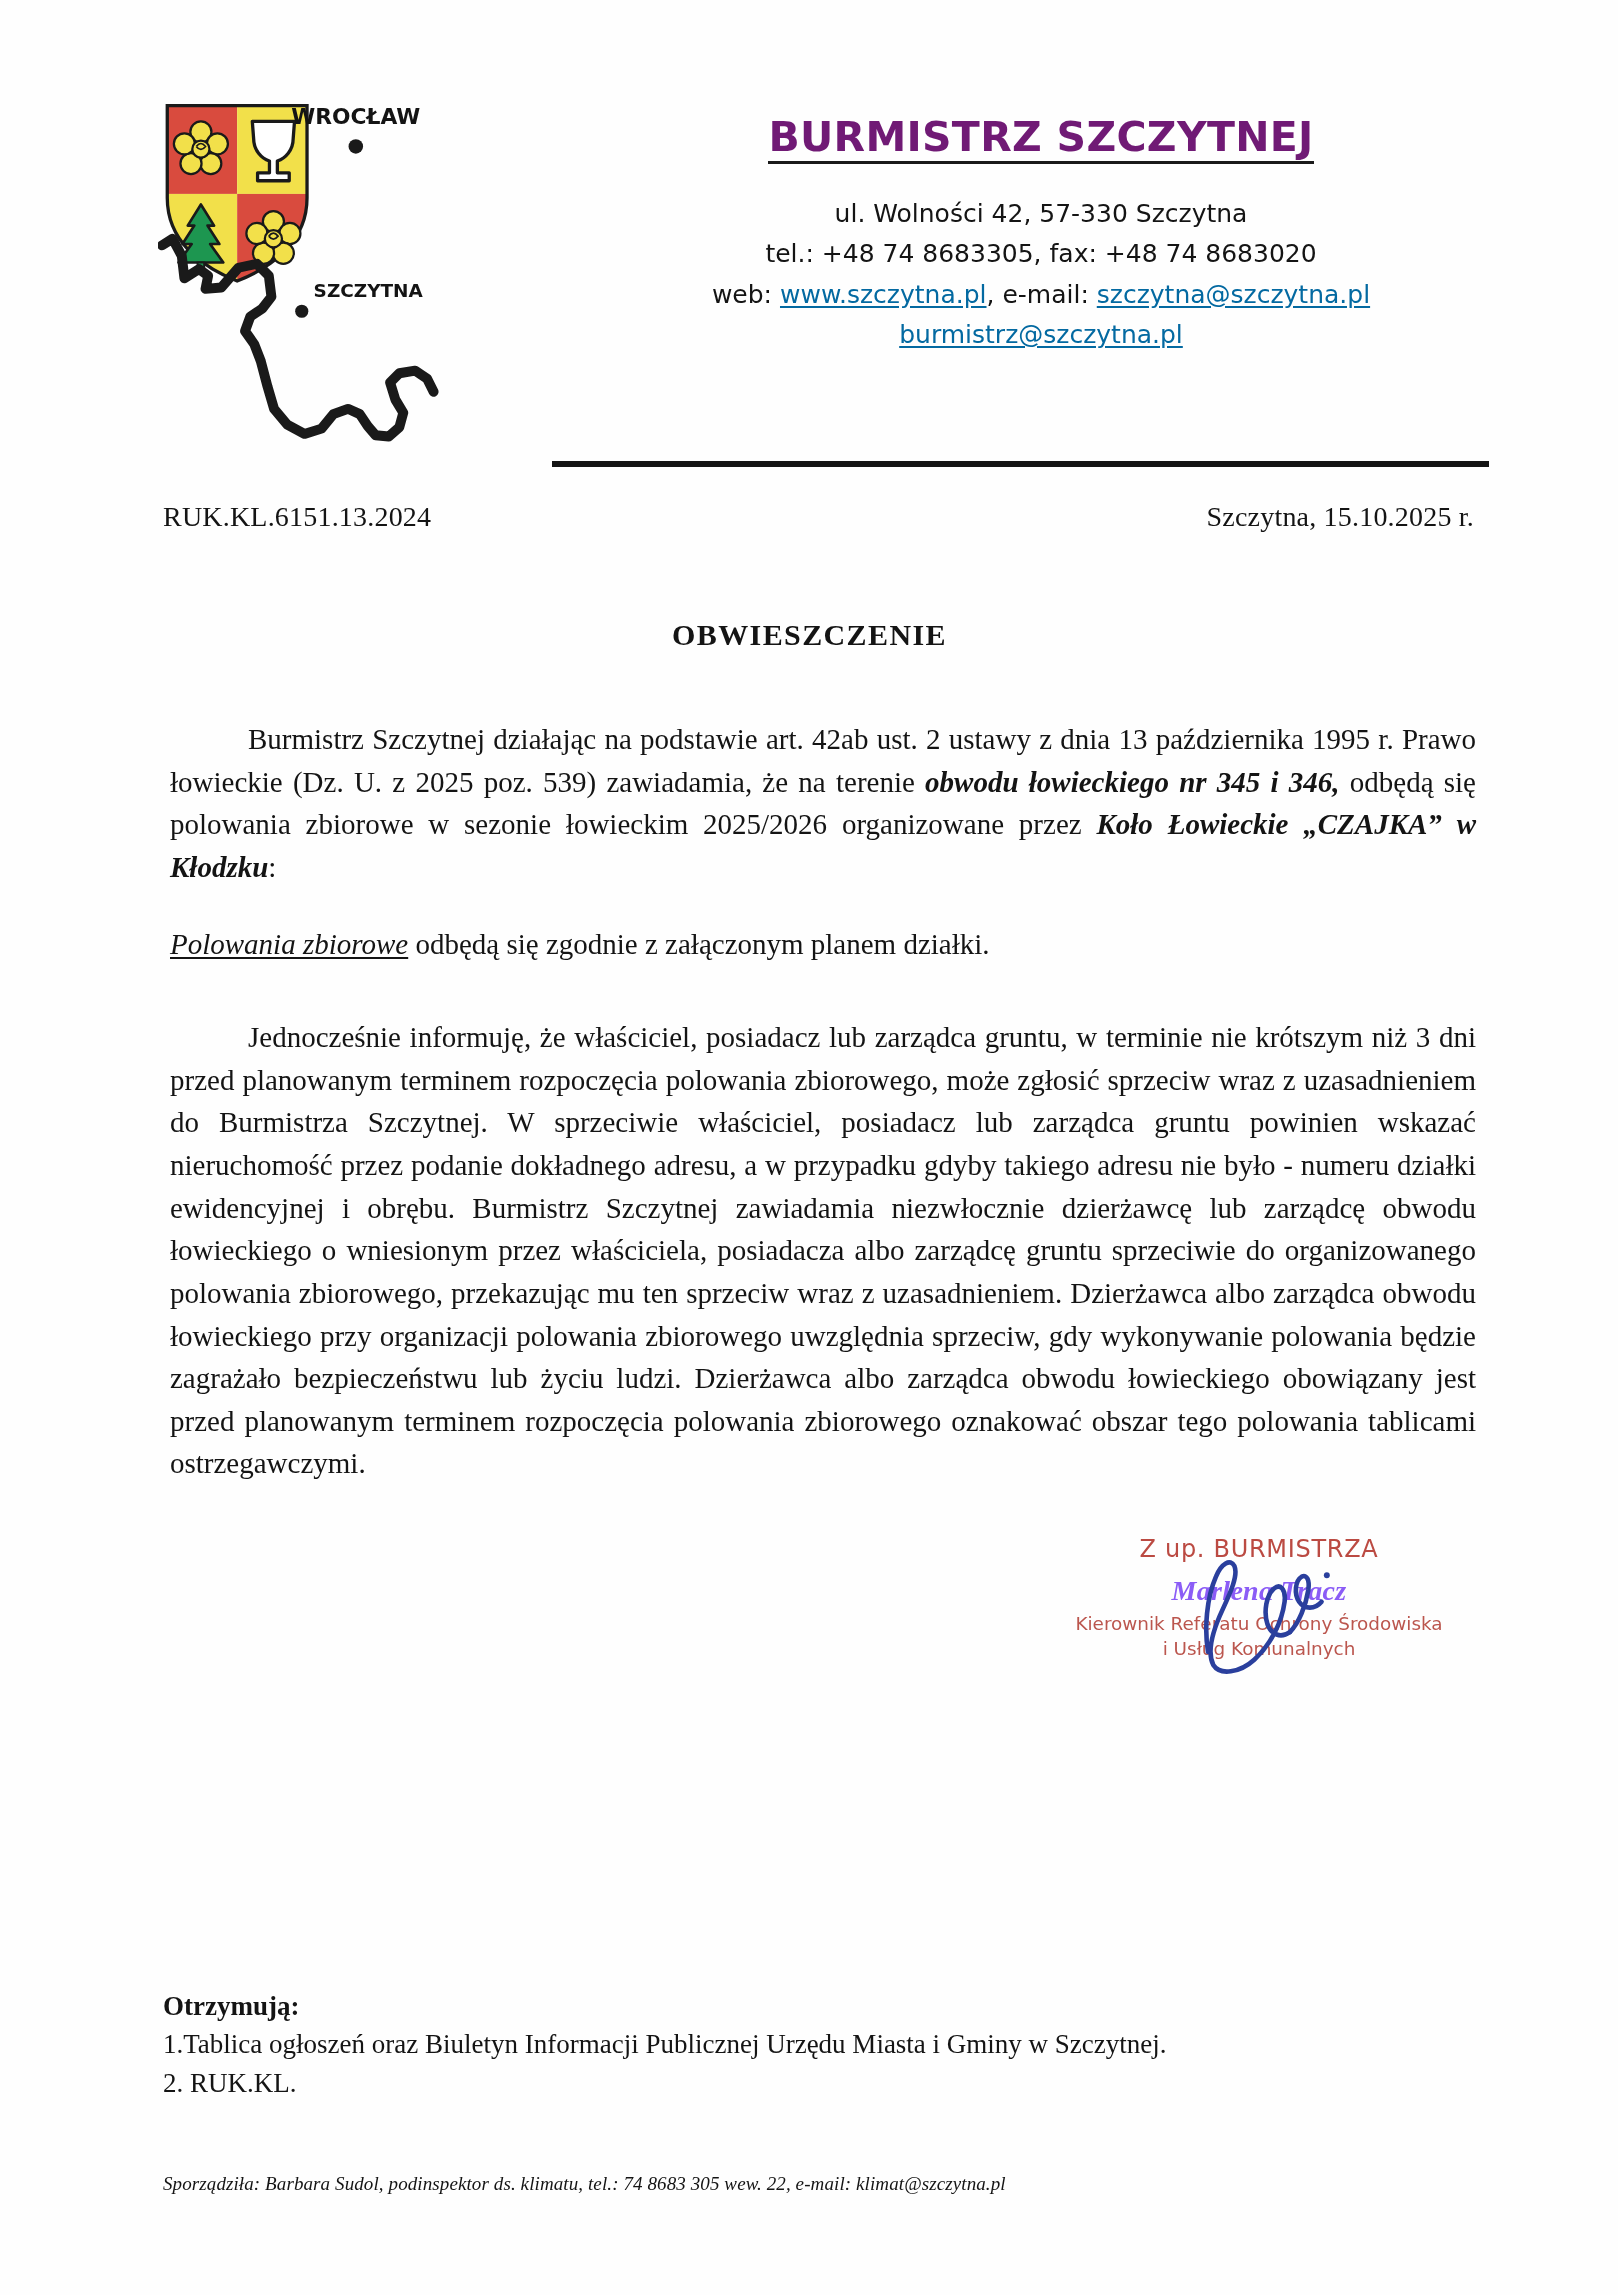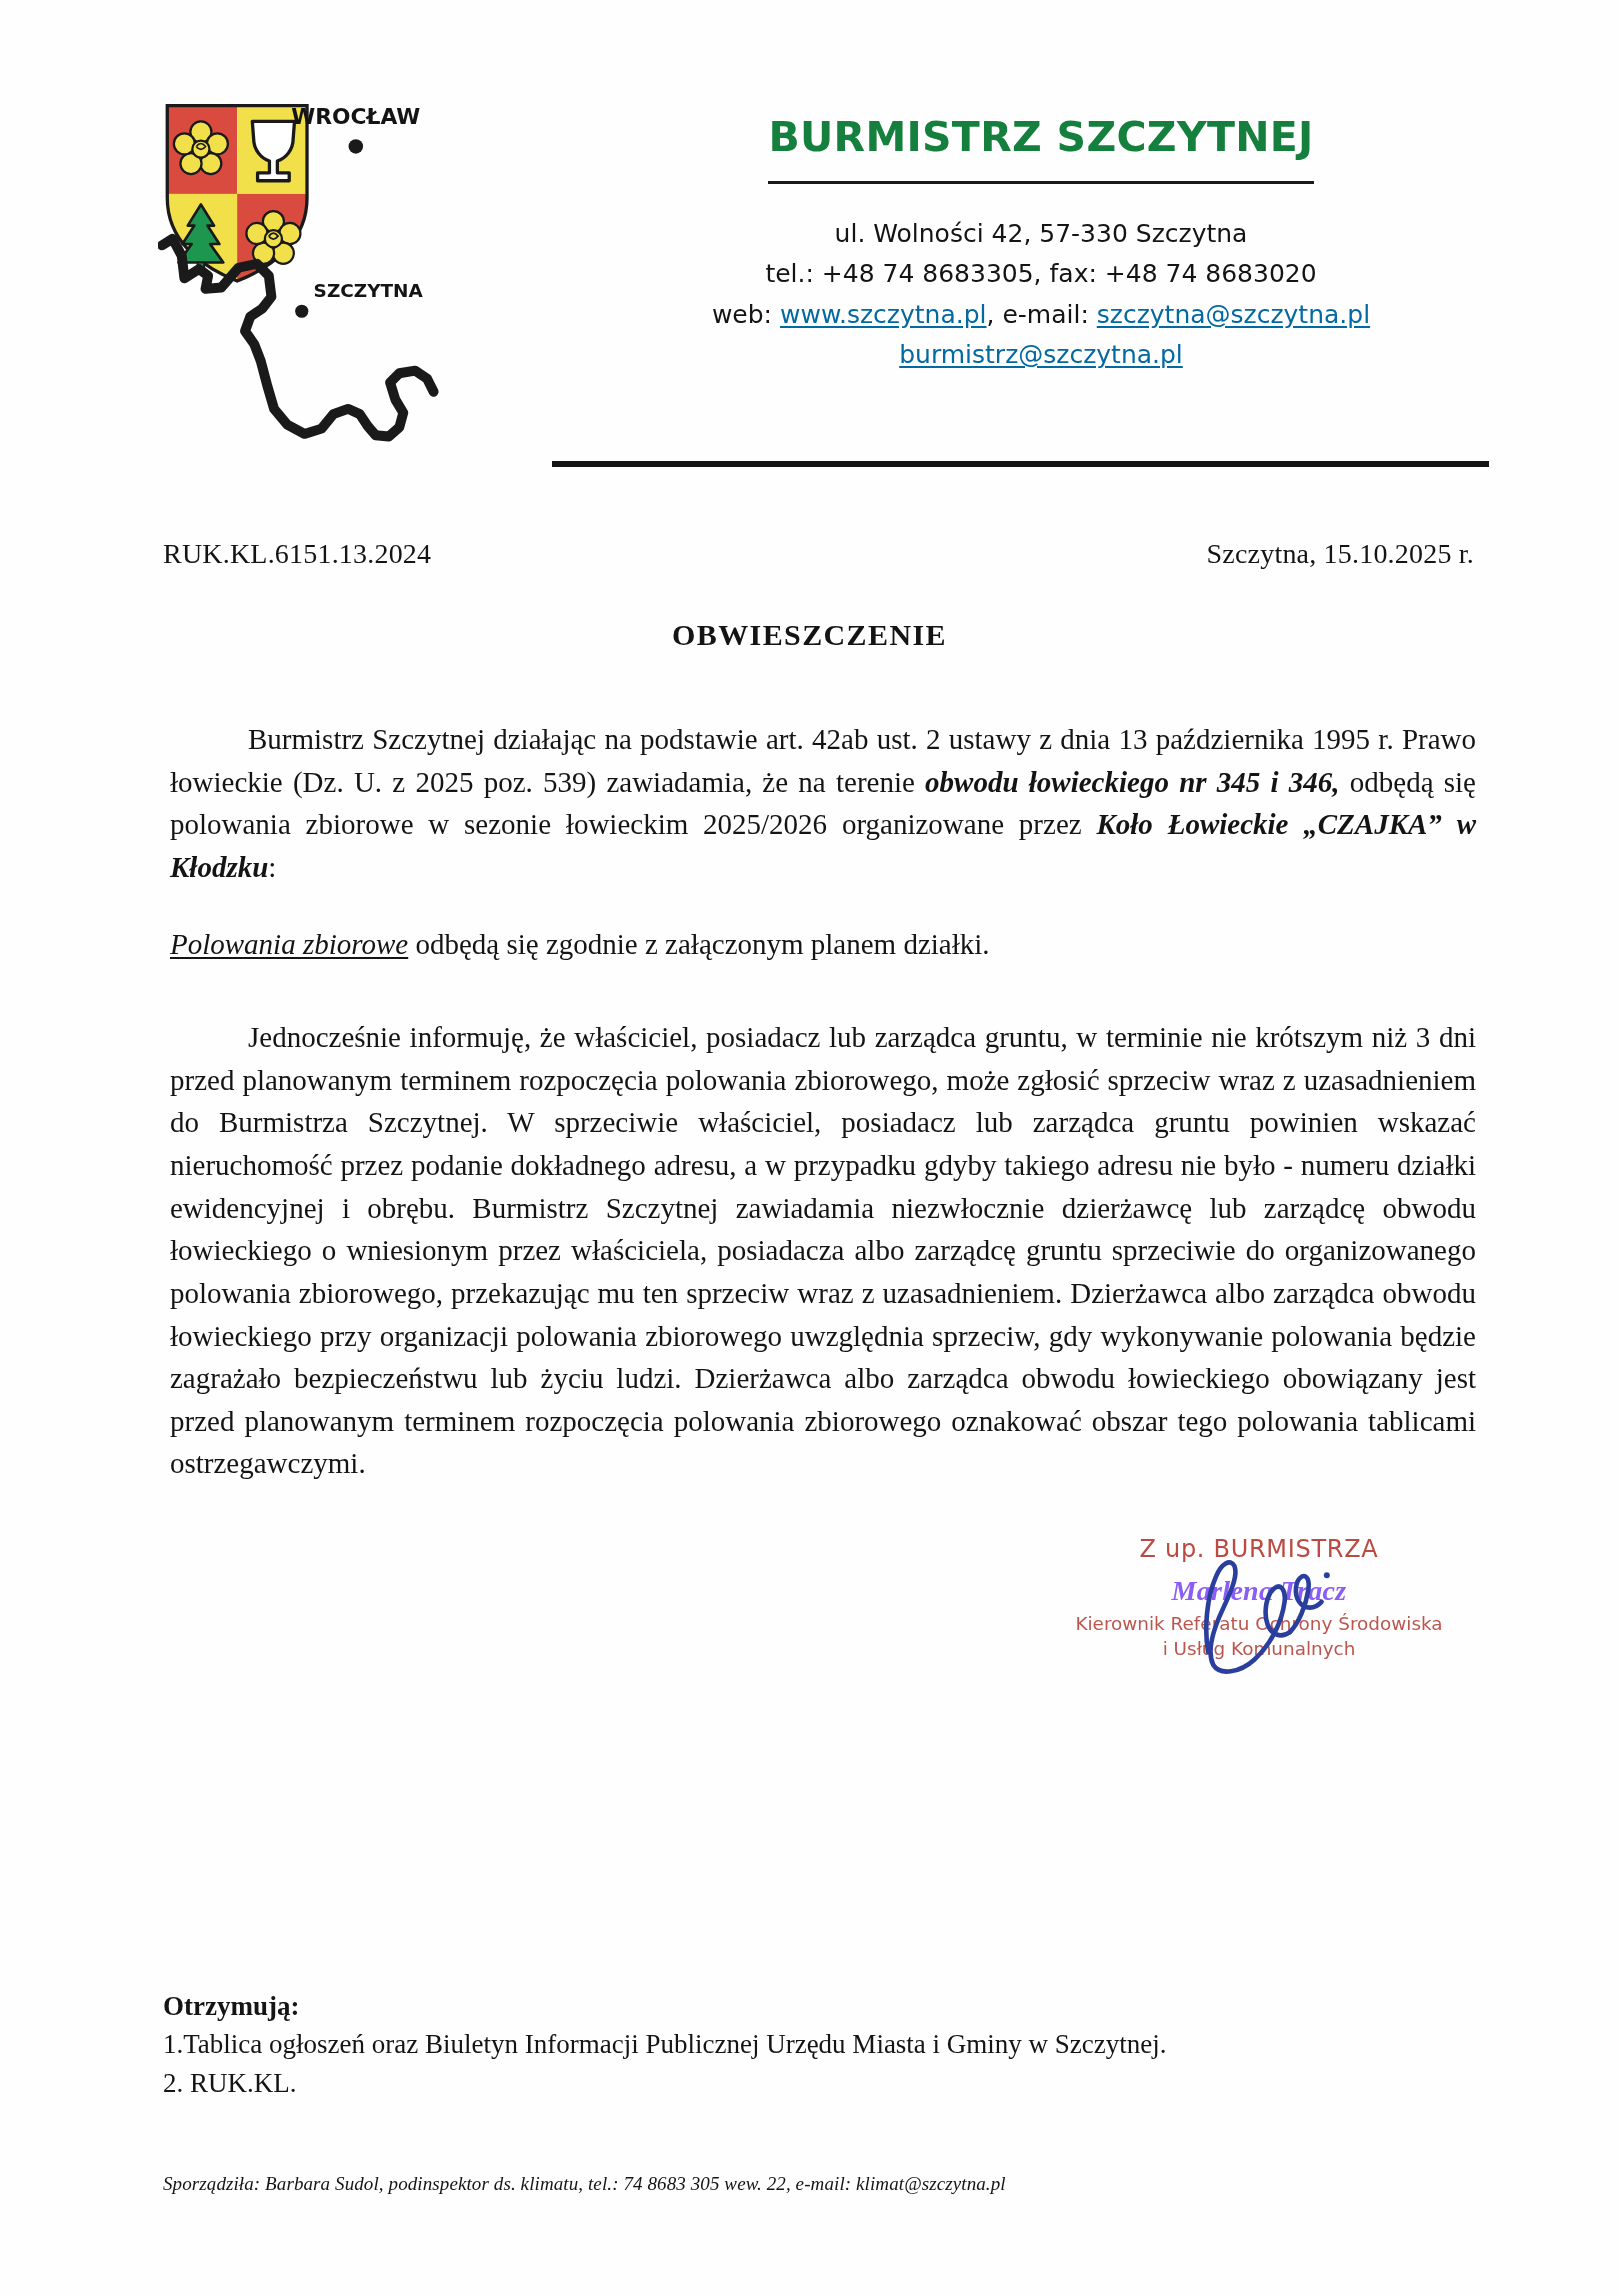--- a/index.html
+++ b/index.html
@@ -43,24 +43,24 @@
     left: 580px;
     top: 115px;
     width: 922px;
     text-align: center;
     font-family: "DejaVu Sans", "Liberation Sans", sans-serif;
   }
   .office-title {
     font-size: 41px;
     font-weight: 700;
     letter-spacing: 0.3px;
-    color: #15803d;
+    color: #701a75;
     display: inline-block;
     border-bottom: 3.3px solid #1a1a1a;
-    padding-bottom: 20px;
+    padding-bottom: 0;
     line-height: 1.12;
   }
   .contact-block {
     margin-top: 30px;
     font-size: 25px;
     line-height: 1.62;
     color: #141414;
     font-weight: 500;
   }
   .contact-line { white-space: nowrap; }
@@ -75,21 +75,21 @@
     top: 461px;
     width: 937px;
     height: 6px;
     background: #141414;
   }
 
   
   .refline {
     position: absolute;
     left: 163px;
-    top: 538px;
+    top: 501px;
     width: 1311px;
     display: flex;
     justify-content: space-between;
     align-items: baseline;
     font-size: 28px;
   }
   .ref-no { letter-spacing: 0.2px; }
   .doc-place-date { letter-spacing: 0.2px; }
 
   

